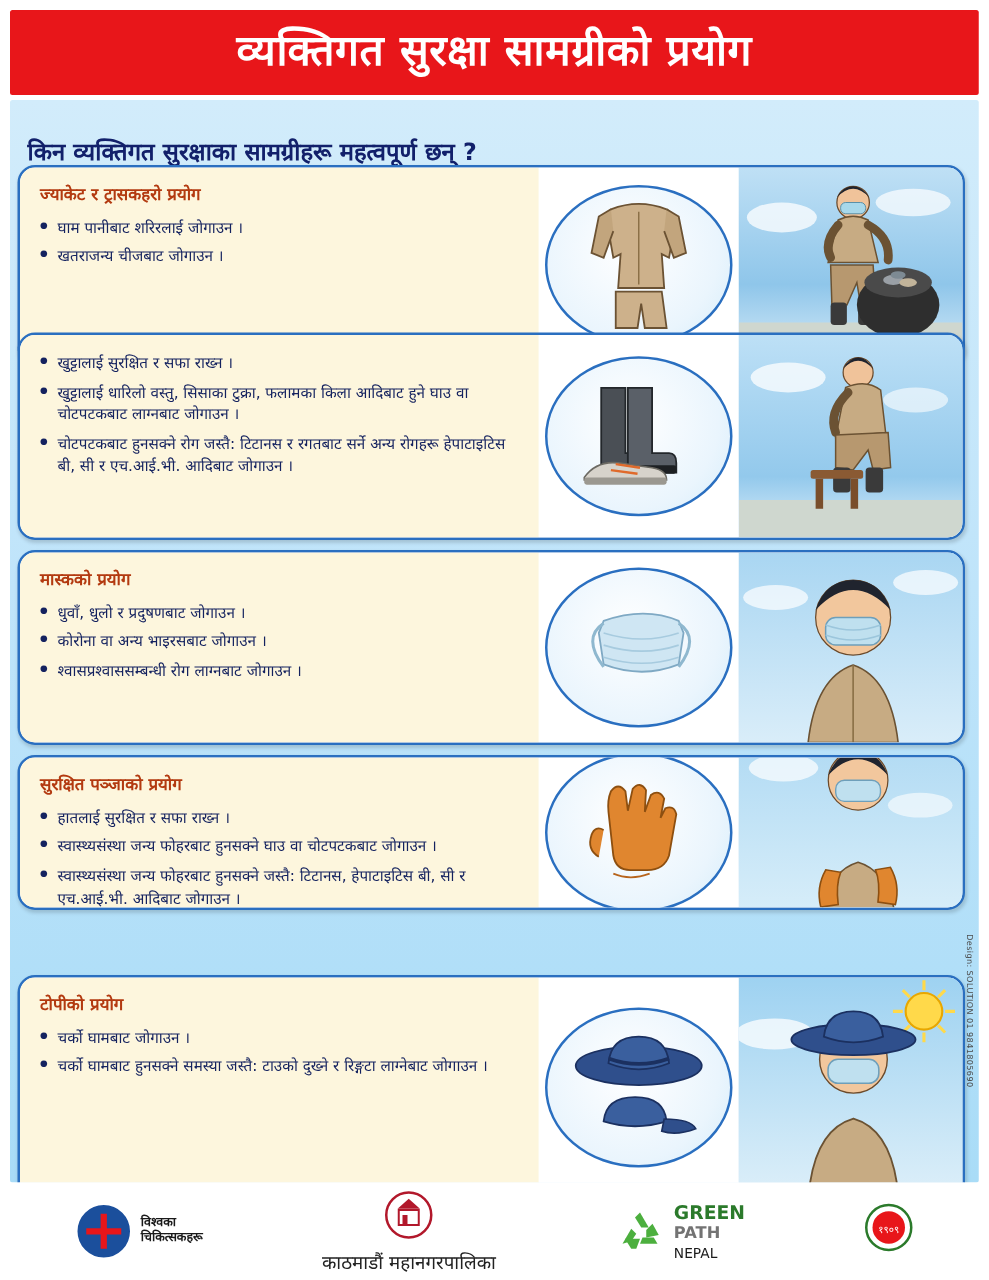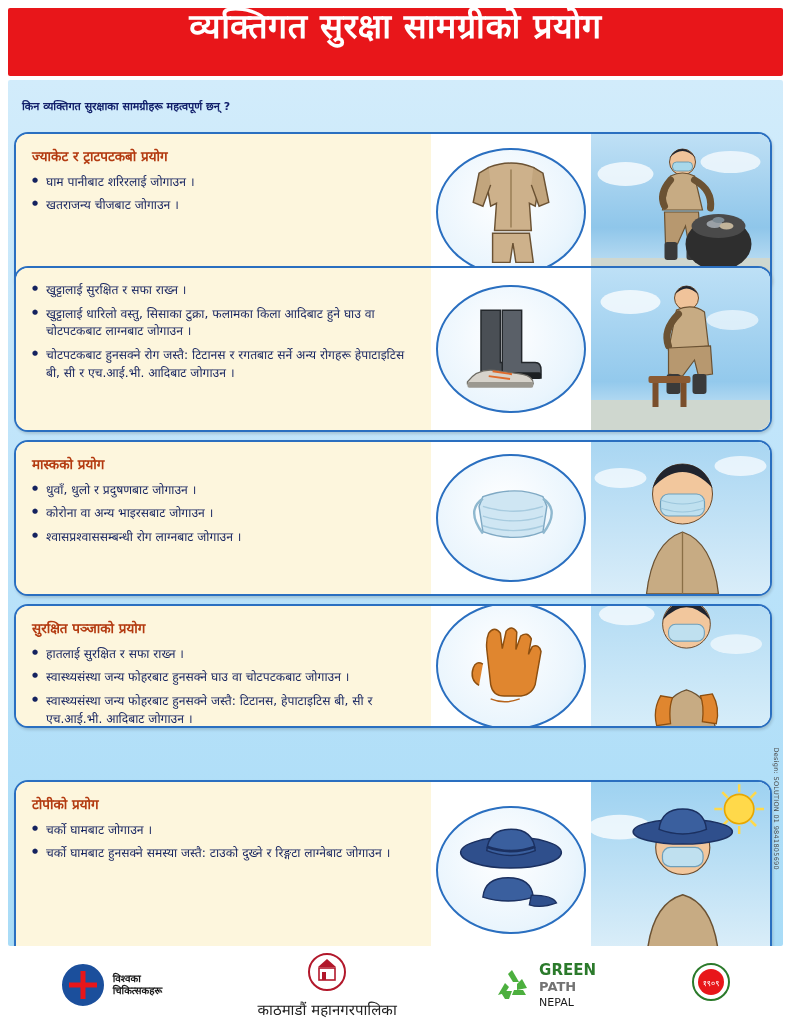--- a/index.html
+++ b/index.html
@@ -14,21 +14,21 @@
     width: 791px; height: 1024px;
     background: #ffffff;
   }
 
   
   .header {
     position: absolute;
     left: 8px; top: 8px;
     width: 775px; height: 68px;
     background: #e8161a;
-    display: flex; align-items: flex-start; justify-content: center;
+    display: flex; align-items: center; justify-content: center;
     border-radius: 2px;
   }
   .header-title {
     color: #ffffff;
     font-size: 34px;
     font-weight: bold;
     letter-spacing: 0.5px;
     text-align: center;
     line-height: 1.1;
     white-space: nowrap;
@@ -39,22 +39,22 @@
     position: absolute;
     left: 8px; top: 80px;
     width: 775px; height: 866px;
     background: linear-gradient(180deg,#d2ecfb 0%, #bfe4fa 45%, #a9dcf7 100%);
     border-radius: 2px;
     overflow: hidden;
   }
 
   .subtitle {
     position: absolute;
-    left: 14px; top: 18px;
-    font-size: 11px;
+    left: 14px; top: 28px;
+    font-size: 19px;
     font-weight: bold;
     color: #12206b;
     white-space: nowrap;
   }
 
   
   .card {
     position: absolute;
     left: 6px;
     width: 758px;
@@ -162,21 +162,21 @@
   <div class="header">
     <div class="header-title">व्यक्तिगत सुरक्षा सामग्रीको प्रयोग</div>
   </div>
 
   <div class="body-bg">
     <div class="subtitle">किन व्यक्तिगत सुरक्षाका सामग्रीहरू महत्वपूर्ण छन् ?</div>
 
     <div class="card" style="top:52px; height:160px;">
       <div class="card-inner">
         <div class="card-text">
-          <div class="card-title">ज्याकेट र ट्राटपटकबो प्रयोग</div>
+          <div class="card-title">ज्याकेट र ट्रासकहरो प्रयोग</div>
           <ul class="bullet-list">
             <li>घाम पानीबाट शरिरलाई जोगाउन ।</li>
             <li>खतराजन्य चीजबाट जोगाउन ।</li>
           </ul>
         </div>
         <div class="card-item">
           <div class="item-oval">
             <svg class="svgfill" viewBox="0 0 150 128">
               <rect width="150" height="128" fill="none"></rect>
               <path d="M52 18 q23 -9 46 0 l8 6 -6 34 -6 -3 2 28 -38 0 2 -28 -6 3 -6 -34z" fill="#cdb18b" stroke="#6b5233" stroke-width="1.5"></path>

